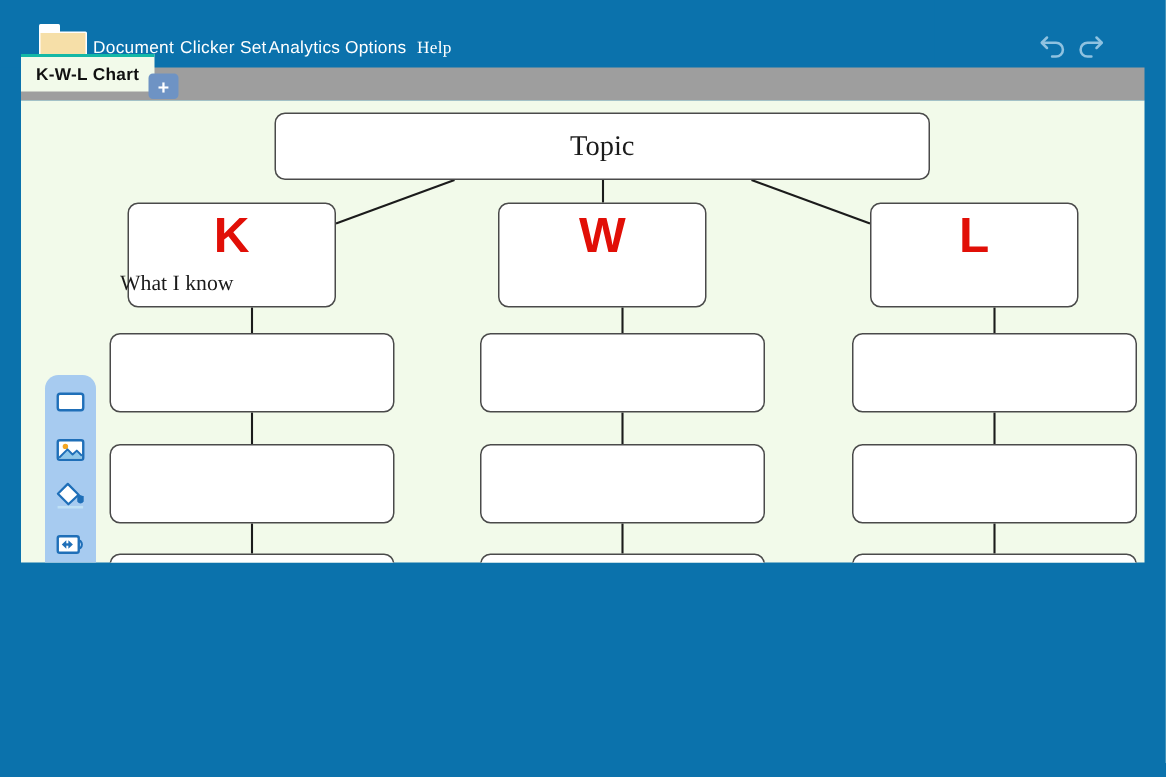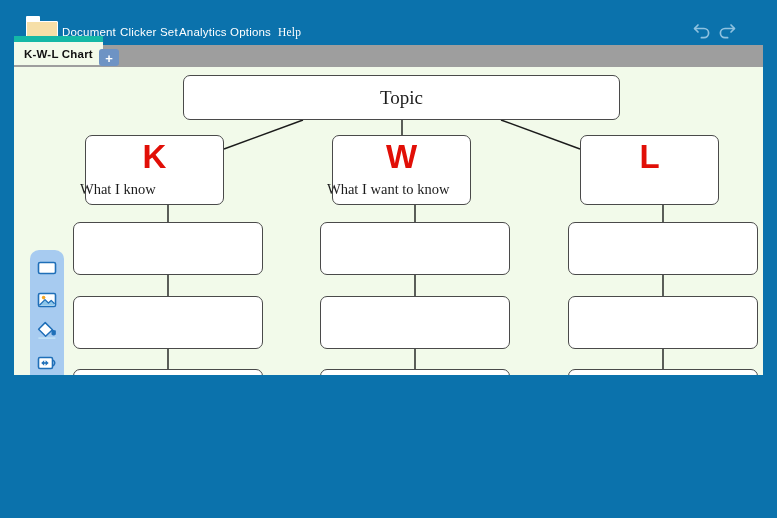--- a/index.html
+++ b/index.html
@@ -29,21 +29,21 @@
 
   .hist{position:absolute;top:18px;width:24px;height:24px;cursor:pointer;}
   .hist.undo{left:690px;}
   .hist.redo{left:715px;}
   .hist svg{display:block;}
 
   
   .tabstrip{position:absolute;left:14px;top:45px;width:749px;height:22px;background:#9e9e9e;}
   .tab-active{
     position:absolute;left:14px;top:36px;height:23px;padding:0 10px;
-    background:#f2faea;border-top:6px solid #14b8a6;
+    background:#f2faea;border-top:2px solid #14b8a6;
     display:flex;align-items:center;
   }
   .tab-label{font-size:11.5px;font-weight:bold;color:#111111;white-space:nowrap;letter-spacing:.2px;}
   .tab-add{
     position:absolute;left:99px;top:49px;width:20px;height:17px;
     background:#6e93c4;border-radius:3px;cursor:pointer;
   }
   .tab-add .plus{
     position:absolute;left:50%;top:50%;transform:translate(-50%,-50%);
     color:#ffffff;font-size:13px;line-height:1;font-weight:bold;
@@ -187,21 +187,20 @@
       </div>
       <div class="node cell r0"></div>
       <div class="node cell r1"></div>
       <div class="node cell r2"></div>
       <div class="node cell r3"></div>
     </div>
 
     <div class="col-w">
       <div class="node head w">
         <div class="head-letter">W</div>
-        <div class="head-sub">What I want to know</div>
       </div>
       <div class="node cell r0"></div>
       <div class="node cell r1"></div>
       <div class="node cell r2"></div>
       <div class="node cell r3"></div>
     </div>
 
     <div class="col-l">
       <div class="node head l">
         <div class="head-letter">L</div>

